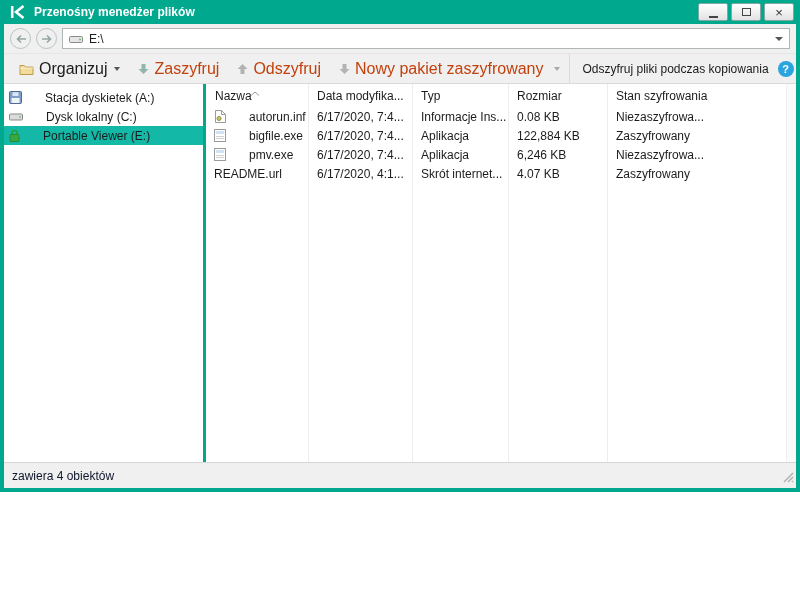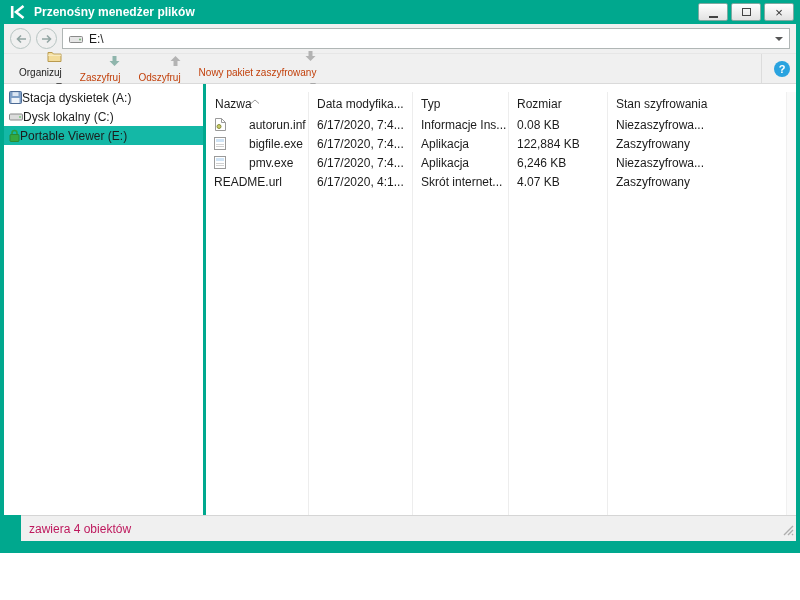--- a/index.html
+++ b/index.html
@@ -1,18 +1,18 @@
 <!DOCTYPE html>
 <html><head>
 <meta charset="utf-8">
 <style>
   * { margin:0; padding:0; box-sizing:border-box; }
   html,body { width:800px; height:600px; overflow:hidden;
     font-family:"Liberation Sans","DejaVu Sans",sans-serif; font-size:12px; }
-  .window { width:800px; height:553px; background:#00a88e; display:flex; flex-direction:column; padding:0 4px 12px; }
+  .window { width:800px; height:492px; background:#00a88e; display:flex; flex-direction:column; padding:0 4px 4px; }
 
   
   .titlebar { flex:0 0 24px; display:flex; align-items:center; padding:0 2px 0 6px; gap:8px; color:#fff; }
   .title { font-weight:bold; font-size:12px; white-space:nowrap; }
   .win-buttons { margin-left:auto; display:flex; gap:3px; }
   .winbtn { width:30px; height:18px; border:1px solid #7fa9a1; background:linear-gradient(#ffffff,#e2e2e2);
     border-radius:2px; display:flex; align-items:center; justify-content:center; padding:0; cursor:default; }
   .min-glyph { width:9px; height:2px; background:#444; margin-top:9px; }
   .max-glyph { width:9px; height:8px; border:1px solid #444; display:block; }
   .close-glyph { font-size:13px; color:#333; line-height:1; }
@@ -21,50 +21,50 @@
   .chrome { background:#f0f0f0; }
   .navbar { height:30px; display:flex; align-items:center; padding:0 6px; gap:5px; border-bottom:1px solid #e6e6e6; }
   .navbtn { width:21px; height:21px; border-radius:50%; border:1px solid #b7c4c2; background:#f0f0f0;
     display:flex; align-items:center; justify-content:center; padding:0; }
   .addressbar { flex:1; height:21px; background:#fff; border:1px solid #b0b6b5; display:flex; align-items:center;
     padding:0 6px; gap:6px; color:#1c1c1c; }
   .addr-caret { margin-left:auto; width:0; height:0; border-left:4px solid transparent; border-right:4px solid transparent; border-top:4px solid #555; }
 
   
   .toolbar { height:30px; display:flex; align-items:center; padding:0 6px; border-bottom:1px solid #dadada; }
-  .tbtn { display:flex; align-items:flex-end; gap:5px; padding:4px 9px; background:none; border:0; font-size:10px; color:#1c1c1c; white-space:nowrap;flex-direction:column; }
+  .tbtn { display:flex; align-items:center; gap:5px; padding:4px 9px; background:none; border:0; font-size:16px; color:#1c1c1c; white-space:nowrap; }
   .tbtn.disabled { color:#c2410c; }
   .caret { width:0; height:0; border-left:3.5px solid transparent; border-right:3.5px solid transparent; border-top:4px solid #555; margin-left:2px; }
   .tbtn.disabled .caret, .caret.dim { border-top-color:#a8a8a8; }
   .caret-sep { margin-left:6px; }
   .toolbar-right { margin-left:auto; display:flex; align-items:center; gap:9px; height:100%; padding-left:12px; border-left:1px solid #dcdcdc; }
   .decrypt-copy { color:#1c1c1c; white-space:nowrap; }
   .help-badge { width:16px; height:16px; border-radius:50%; background:#2aa3df; color:#fff; font-size:11px; font-weight:bold;
     display:flex; align-items:center; justify-content:center; }
 
   
   .main { flex:1; display:flex; background:#fff; min-height:0; }
   .sidebar { width:199px; padding-top:4px; }
-  .drive-item { height:19px; display:flex; align-items:center; gap:0; padding-left:5px; color:#1c1c1c; white-space:nowrap; }
+  .drive-item { height:19px; display:flex; align-items:center; gap:23px; padding-left:5px; color:#1c1c1c; white-space:nowrap; }
   .drive-item.selected { background:#14b8a6; }
   .vsep { width:3px; background:#00a88e; }
 
-  .filepanel { flex:1; position:relative; min-width:0;margin-top:8px; }
+  .filepanel { flex:1; position:relative; min-width:0; }
   .colsep { position:absolute; top:0; bottom:0; width:1px; background:#ededed; }
   .fl-header { display:grid; grid-template-columns:102px 104px 96px 99px 1fr; height:23px; align-items:center; color:#1c1c1c; position:relative; }
   .fl-cell { padding-left:9px; white-space:nowrap; overflow:hidden; position:relative; z-index:1; }
   .sort-chevron { position:absolute; left:44px; top:1px; z-index:1; }
   .fl-row { display:grid; grid-template-columns:102px 104px 96px 99px 1fr; height:19px; align-items:center; color:#1c1c1c; position:relative; z-index:1; }
   .name-cell { display:flex; align-items:center; gap:23px; padding-left:8px; white-space:nowrap; overflow:hidden; }
   .icon-slot { flex:0 0 auto; display:flex; align-items:center; }
   .scroll-track { position:absolute; right:0; top:0; bottom:0; width:10px; background:#fafafa; border-left:1px solid #f0f0f0; }
 
   
   .statusbar { flex:0 0 26px; background:#f0f0f0; border-top:1px solid #d5d5d5; display:flex; align-items:center;
-    padding:0 8px; color:#be185d; position:relative;margin-left:17px; }
+    padding:0 8px; color:#0f172a; position:relative; }
   .grip { position:absolute; right:2px; bottom:2px; }
 </style>
 </head>
 <body>
 
 <div class="window">
 
   <div class="titlebar">
     <span style="display:flex;align-items:center;">
       <svg width="16" height="14" viewBox="0 0 16 14">
@@ -141,20 +141,21 @@
       <button class="tbtn disabled">
         <span class="icon-slot">
           <svg width="11" height="12" viewBox="0 0 11 12">
               <path d="M3.5 1 L7.5 1 L7.5 6 L10.5 6 L5.5 11 L0.5 6 L3.5 6 Z" fill="#b3b3b3"></path>
             </svg>
         </span>
         <span>Nowy pakiet zaszyfrowany</span>
         <span class="caret dim caret-sep"></span>
       </button>
       <div class="toolbar-right">
+        <span class="decrypt-copy">Odszyfruj pliki podczas kopiowania</span>
         <span class="help-badge">?</span>
       </div>
     </div>
   </div>
 
   <div class="main">
 
     <div class="sidebar">
       <div class="drive-item">
         <span class="icon-slot">

